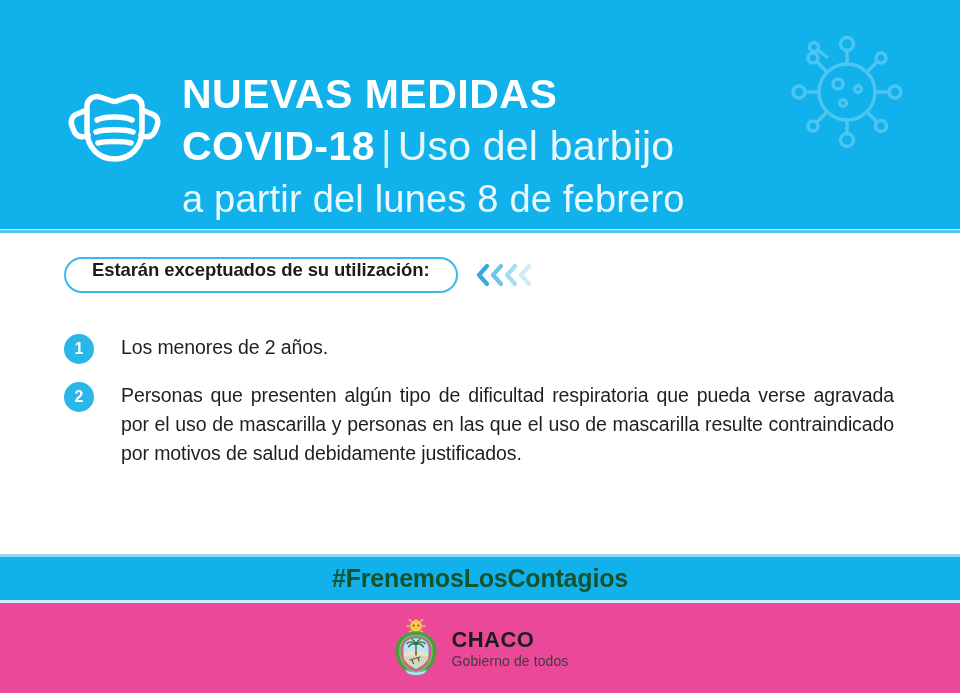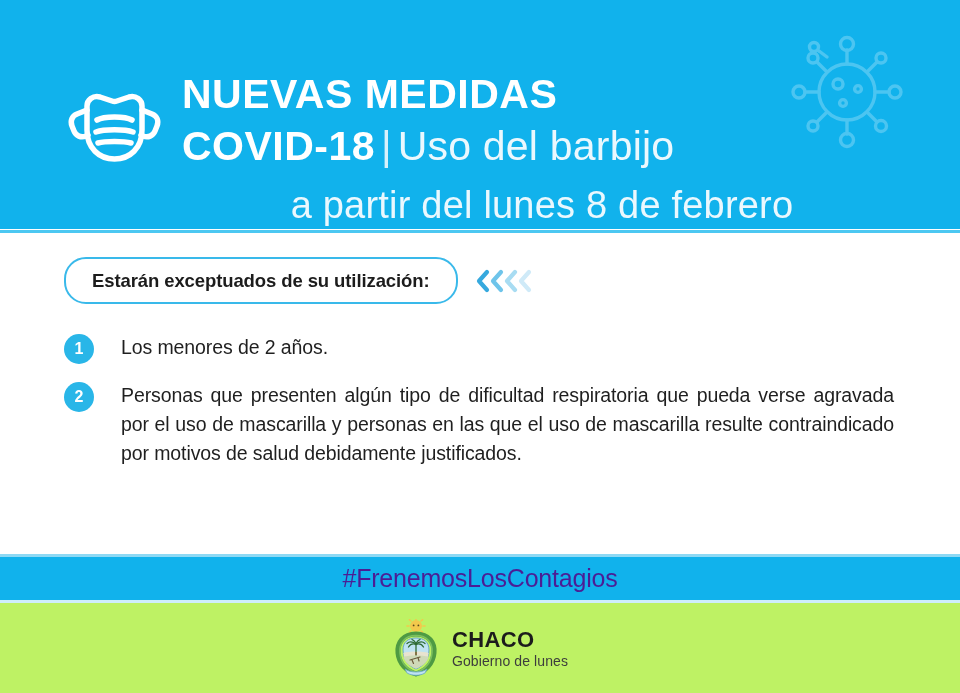--- a/index.html
+++ b/index.html
@@ -85,22 +85,21 @@
     padding: 0 6px;
   }
   .title-line2 .light { font-weight: 300; color: #eaf8fe; letter-spacing: 0.2px; }
   .title-line3 {
     font-size: 38px;
     font-weight: 300;
     color: #eaf8fe;
     line-height: 52px;
     letter-spacing: 0.2px;
     white-space: nowrap;
-    margin-top: 7px;
-    text-align: center;
+    margin-top: 1px;
   }
 
   
   .body-area {
     position: absolute;
     left: 0;
     top: 233px;
     width: 960px;
     height: 324px;
     background: #ffffff;
@@ -109,24 +108,24 @@
   .callout-row {
     position: absolute;
     left: 64px;
     top: 24px;
     display: flex;
     align-items: center;
   }
   .callout-box {
     border: 2px solid #39b9ea;
     border-radius: 22px;
-    height: 47px;
+    height: 36px;
     padding: 0 26px;
     display: flex;
-    align-items: center;
+    align-items: flex-start;
     background: #ffffff;
   }
   .callout-text {
     font-size: 18.5px;
     font-weight: 700;
     color: #1c1c1c;
     letter-spacing: -0.1px;
     white-space: nowrap;
   }
   .chevrons {
@@ -186,41 +185,41 @@
     top: 557px;
     width: 960px;
     height: 43px;
     background: #11b2ec;
     display: flex;
     align-items: center;
     justify-content: center;
   }
   .banner-text {
     font-size: 25px;
-    font-weight: 400;
-    color: #4c1d95;
+    font-weight: 700;
+    color: #14532d;
     letter-spacing: -0.2px;
   }
   .banner-bottom-edge {
     position: absolute;
     left: 0;
     top: 600px;
     width: 960px;
     height: 3px;
     background: #cfeefb;
   }
 
   
   .footer {
     position: absolute;
     left: 0;
     top: 603px;
     width: 960px;
     height: 90px;
-    background: #bef264;
+    background: #ec4899;
     display: flex;
     align-items: center;
     justify-content: center;
   }
   .logo-row { display: flex; align-items: center; }
   .crest { width: 48px; height: 58px; }
   .logo-words { margin-left: 12px; line-height: 1; }
   .logo-title {
     font-size: 22px;
     font-weight: 700;
@@ -385,18 +384,18 @@
             <path d="M18 41 L28 38"></path>
             <path d="M20 41 L21.5 44.5"></path>
             <path d="M26 38.6 L27 42"></path>
           </g>
 
           <path d="M13 50 C18 54 30 54 35 50 L33 54 C28 57 20 57 15 54 Z" fill="#bfe3f2" stroke="#6aa8c4" stroke-width="0.8"></path>
         </svg>
       </span>
       <span class="logo-words">
         <span class="logo-title" style="display:block">CHACO</span>
-        <span class="logo-sub" style="display:block">Gobierno de lunes</span>
+        <span class="logo-sub" style="display:block">Gobierno de todos</span>
       </span>
     </div>
   </div>
 
 </div>
 
 </body></html>

